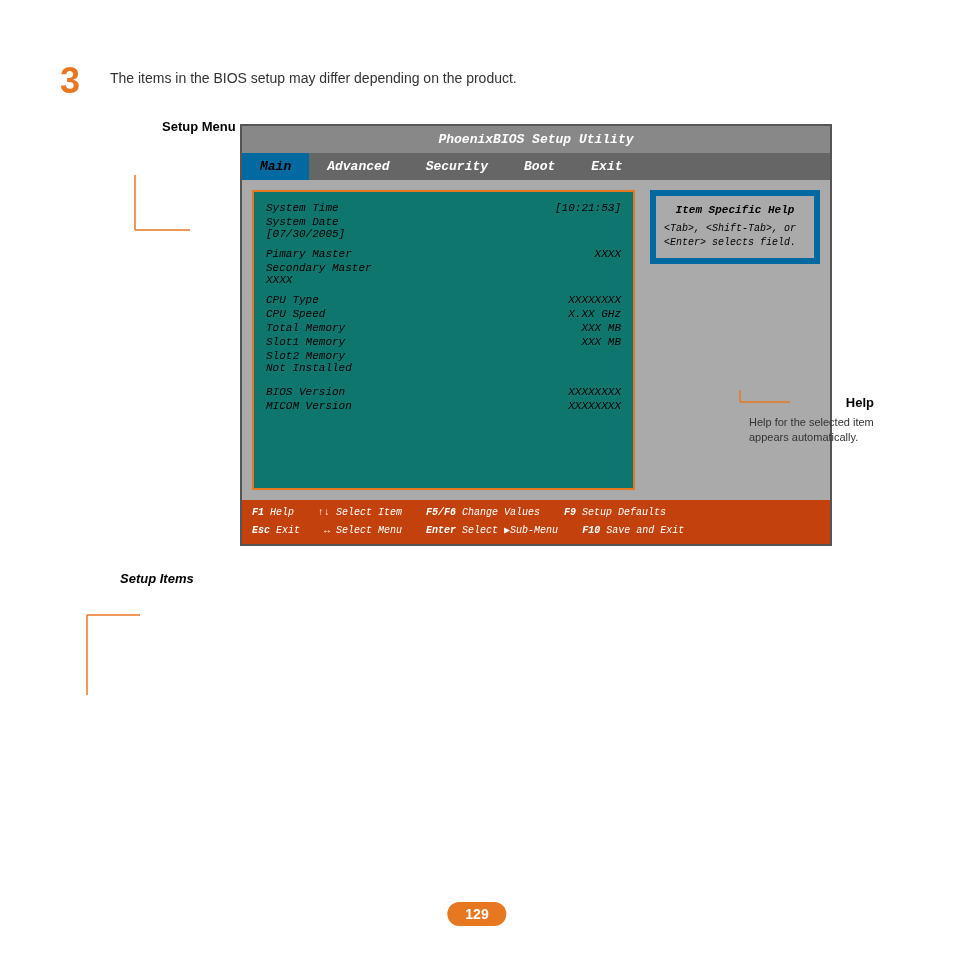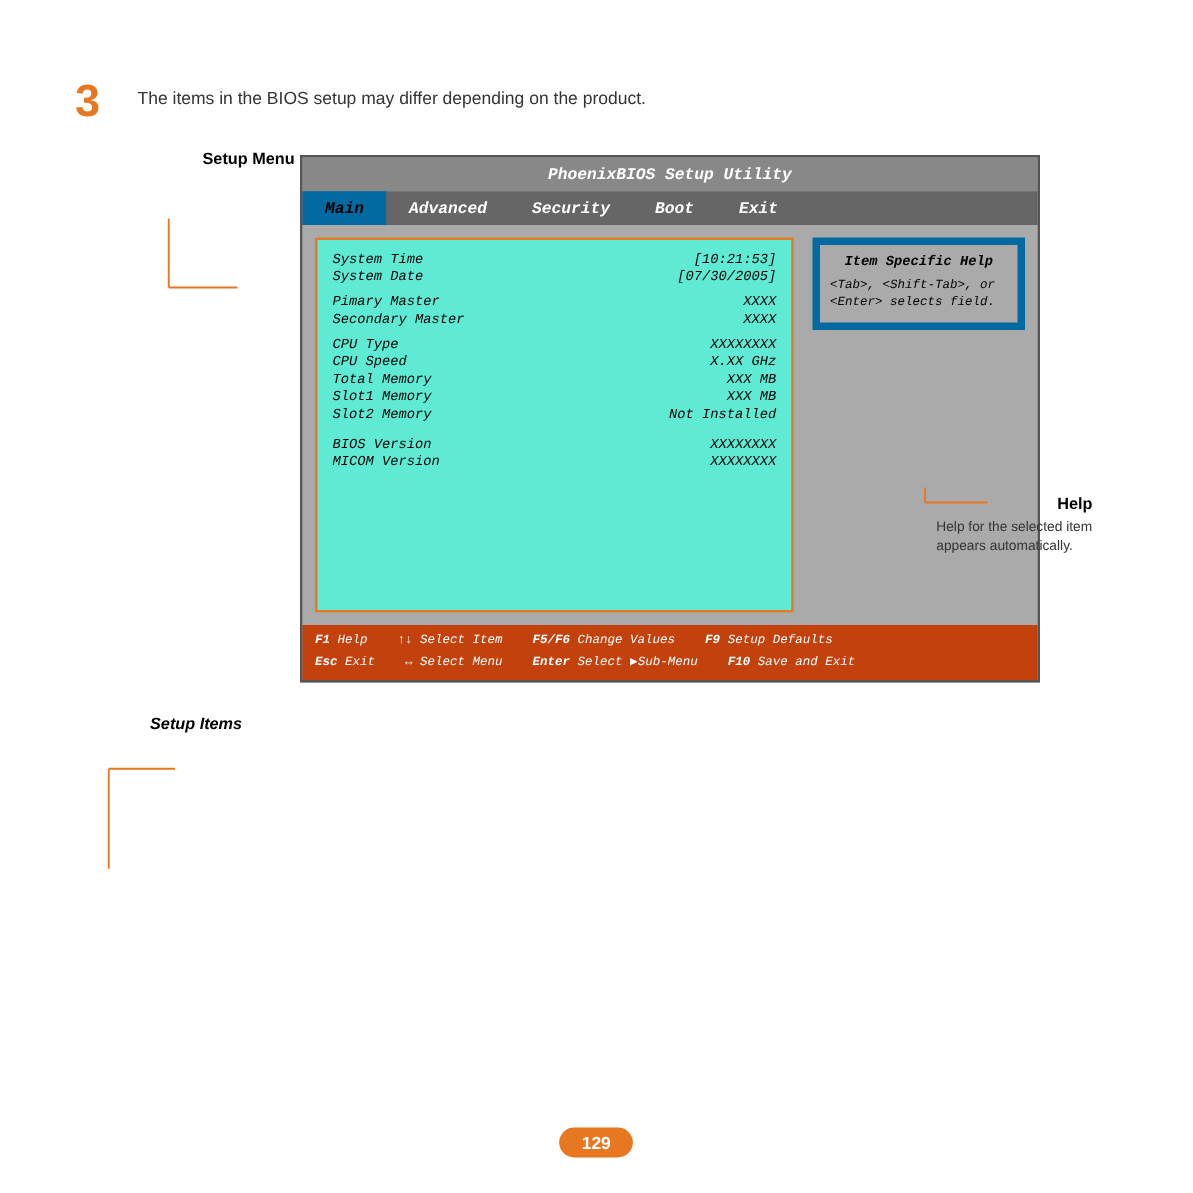--- a/index.html
+++ b/index.html
@@ -93,36 +93,37 @@
     }
 
     
     .bios-left {
       flex: 1;
       padding: 10px;
     }
 
     .bios-main-panel {
       border: 2px solid #e87722;
-      background: #5eead4;
+      background: #0f766e;
       padding: 10px 12px;
       height: 100%;
     }
 
     .bios-row {
       display: flex;
       justify-content: space-between;
       margin-bottom: 2px;
       font-size: 11px;
       font-family: 'Courier New', monospace;
       color: #000;
     }
 
     .bios-row.spacer {
       margin-bottom: 8px;
+      flex-direction: column;
     }
 
     .bios-label { font-weight: normal; }
     .bios-value { font-weight: normal; }
 
     
     .bios-right {
       width: 185px;
       padding: 10px 10px 10px 5px;
     }

